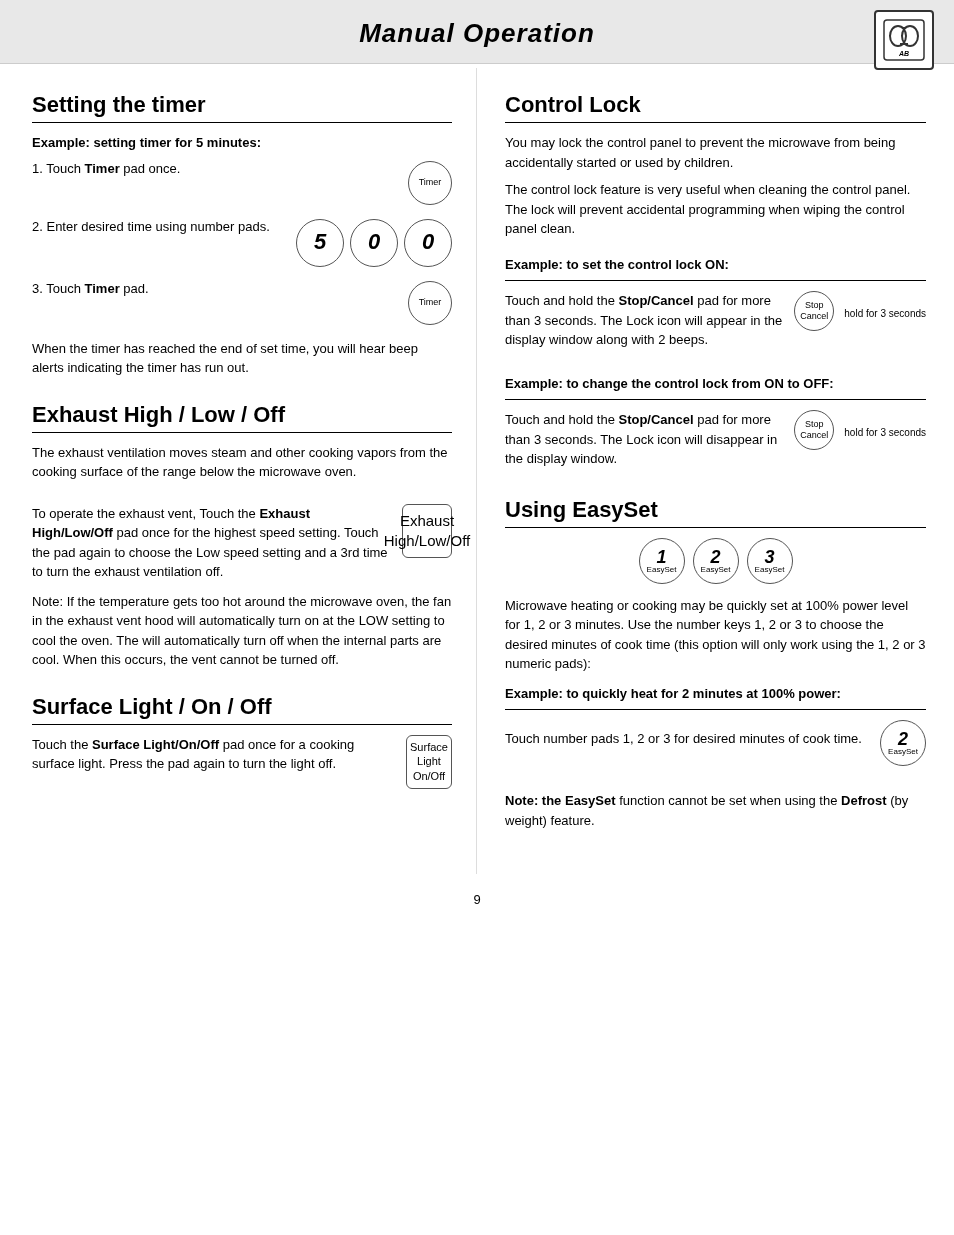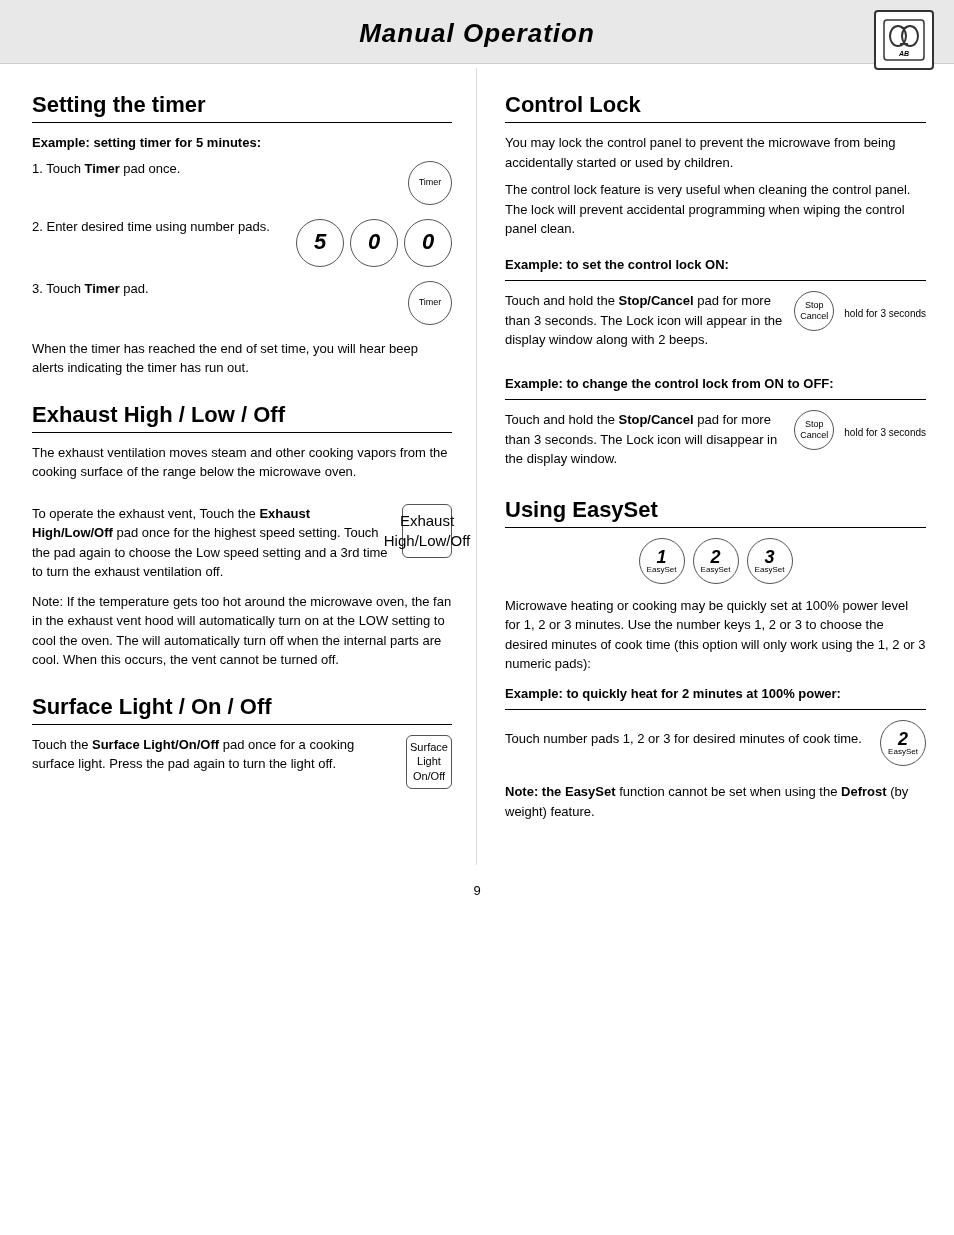--- a/index.html
+++ b/index.html
@@ -391,21 +391,21 @@
       <p style="margin-bottom:10px;">Microwave heating or cooking may be quickly set at 100% power level for 1, 2 or 3 minutes. Use the number keys  1, 2 or 3 to choose the desired minutes of cook time (this option will only work using the 1, 2 or 3 numeric pads):</p>
       <p style="margin-bottom:6px;"><strong>Example: to quickly heat for 2 minutes at 100% power:</strong></p>
       <hr class="section-divider">
       <div class="example-row">
         <p>Touch number pads 1, 2 or 3 for desired minutes of cook time.</p>
         <div class="easyset-btn" style="flex-shrink:0;">
           <em>2</em>
           <span class="es-label">EasySet</span>
         </div>
       </div>
-      <p style="margin-top:16px;">
+      <p style="margin-top:25px;">
         <strong>Note: </strong><strong>the EasySet</strong><span> function cannot be set when using the </span><strong>Defrost</strong><span>  (by weight) feature.</span>
       </p>
     </div>
 
   </div>
 
 </div>
 
 <div class="page-footer">
   <span>9</span>

